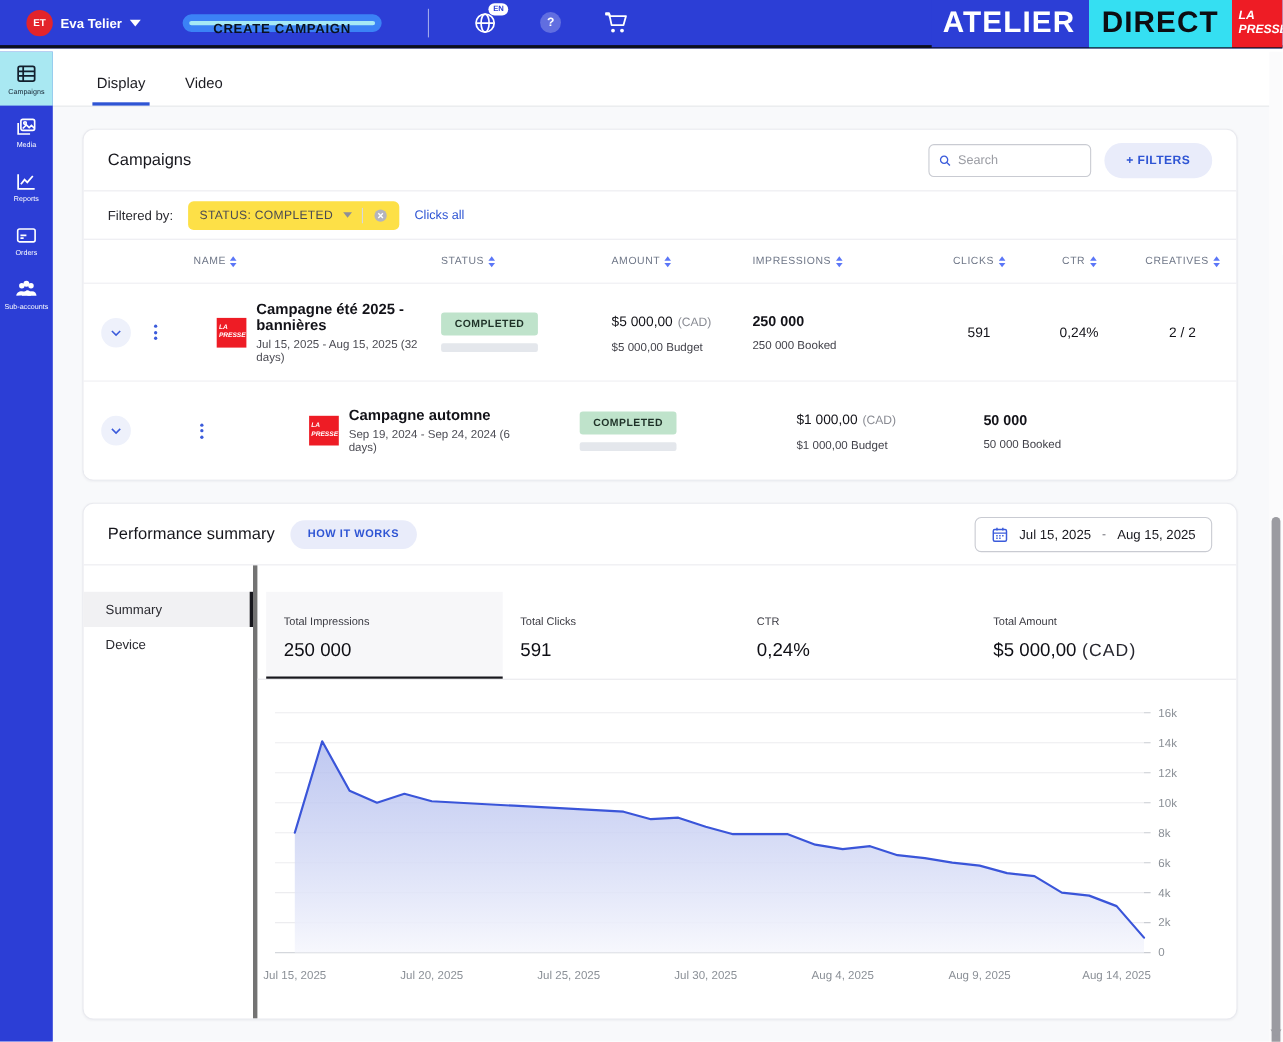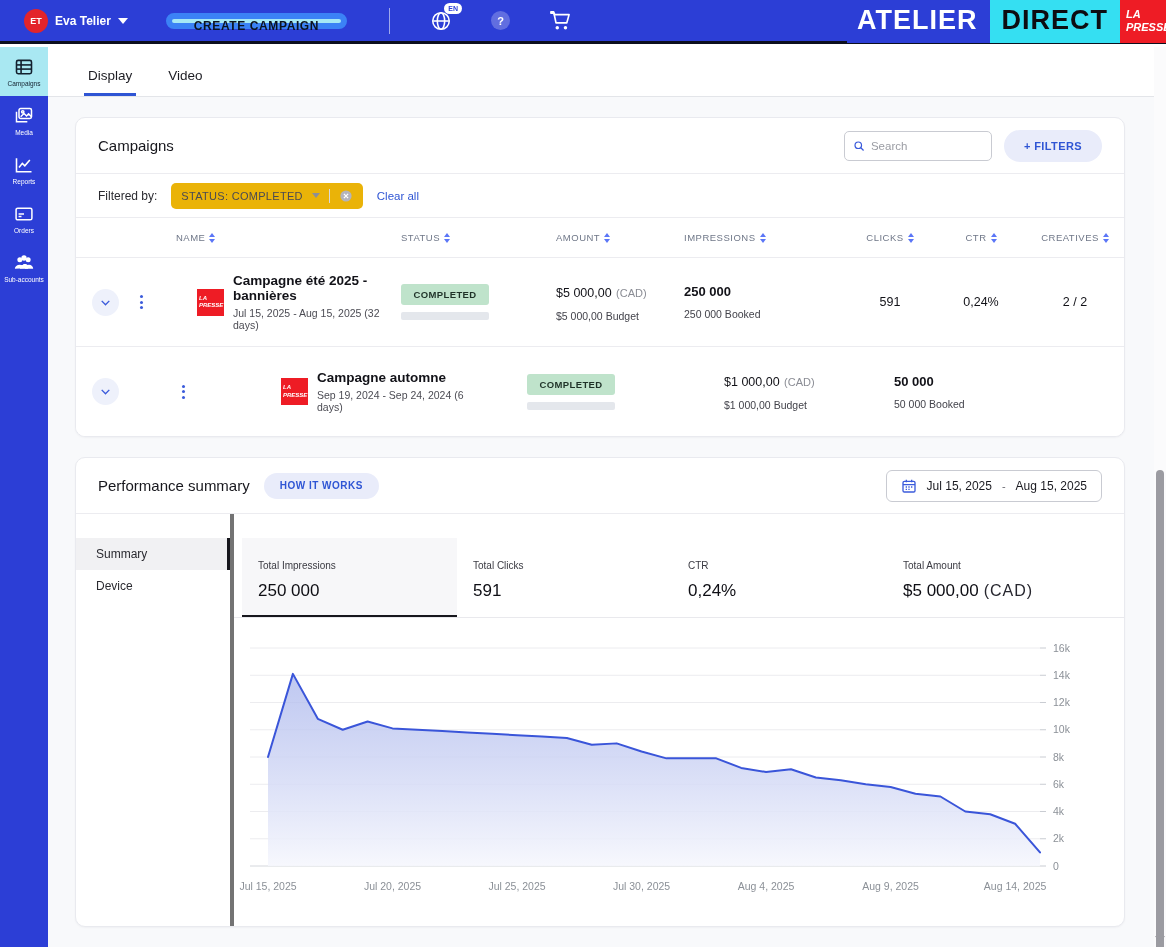--- a/index.html
+++ b/index.html
@@ -58,21 +58,21 @@
   .head-right { margin-left:auto; display:flex; align-items:center; gap:12px; }
   .searchbox { width:148px; height:30px; border:1px solid #c9cbd2; border-radius:5px;
     display:flex; align-items:center; padding:0 8px; gap:6px; background:#fff; }
   .searchbox input { border:none; outline:none; width:100%; font-size:11.5px; color:#333; font-family:inherit; }
   .searchbox input::placeholder { color:#9a9ca3; }
   .filters-btn { height:32px; padding:0 20px; border:none; border-radius:16px; background:#e9ecfa;
     color:#2f55d4; font-weight:bold; font-size:11px; letter-spacing:.4px; cursor:pointer; font-family:inherit; }
 
   .filter-row { height:44px; display:flex; align-items:center; padding:0 22px; gap:14px; border-bottom:1px solid #ececf0; }
   .filter-label { font-size:12px; color:#2a2a30; }
-  .chip { display:flex; align-items:center; gap:9px; background:#eab308; border-radius:5px;
+  .chip { display:flex; align-items:center; gap:9px; background:#fde047; border-radius:5px;
     padding:6px 10px; cursor:pointer; }
   .chip .txt { font-size:11px; color:#4a4a52; letter-spacing:.3px; }
   .chip .tri { width:0; height:0; border-left:4px solid transparent; border-right:4px solid transparent; border-top:5px solid #8d8f97; }
   .chip .div { width:1px; height:14px; background:#d8d8dd; }
   .clear-all { font-size:11.5px; color:#2f55d4; cursor:pointer; }
 
   .thead { display:grid; grid-template-columns:56px 44px 225px 155px 128px 160px 92px 90px 1fr;
     align-items:center; height:40px; border-bottom:1px solid #ececf0; }
   .th { font-size:9.5px; color:#6f7788; letter-spacing:.5px; display:flex; align-items:center; gap:4px; cursor:pointer; }
   .th.center { justify-content:center; }
@@ -252,21 +252,21 @@
         <span class="filter-label">Filtered by:</span>
         <span class="chip">
           <span class="txt">STATUS: COMPLETED</span>
           <span class="tri"></span>
           <span class="div"></span>
           <svg width="14" height="14" viewBox="0 0 20 20">
             <circle cx="10" cy="10" r="8" fill="#b4b4bc"></circle>
             <path d="M7 7l6 6M13 7l-6 6" stroke="#fff" stroke-width="1.8"></path>
           </svg>
         </span>
-        <span class="clear-all">Clear all</span>
+        <span class="clear-all">Clicks all</span>
       </div>
 
       <div class="thead">
         <span></span>
           <span></span>
         <span class="th">
             <span>NAME</span>
             <span class="sort">
               <i class="up"></i>
               <i class="dn"></i>

